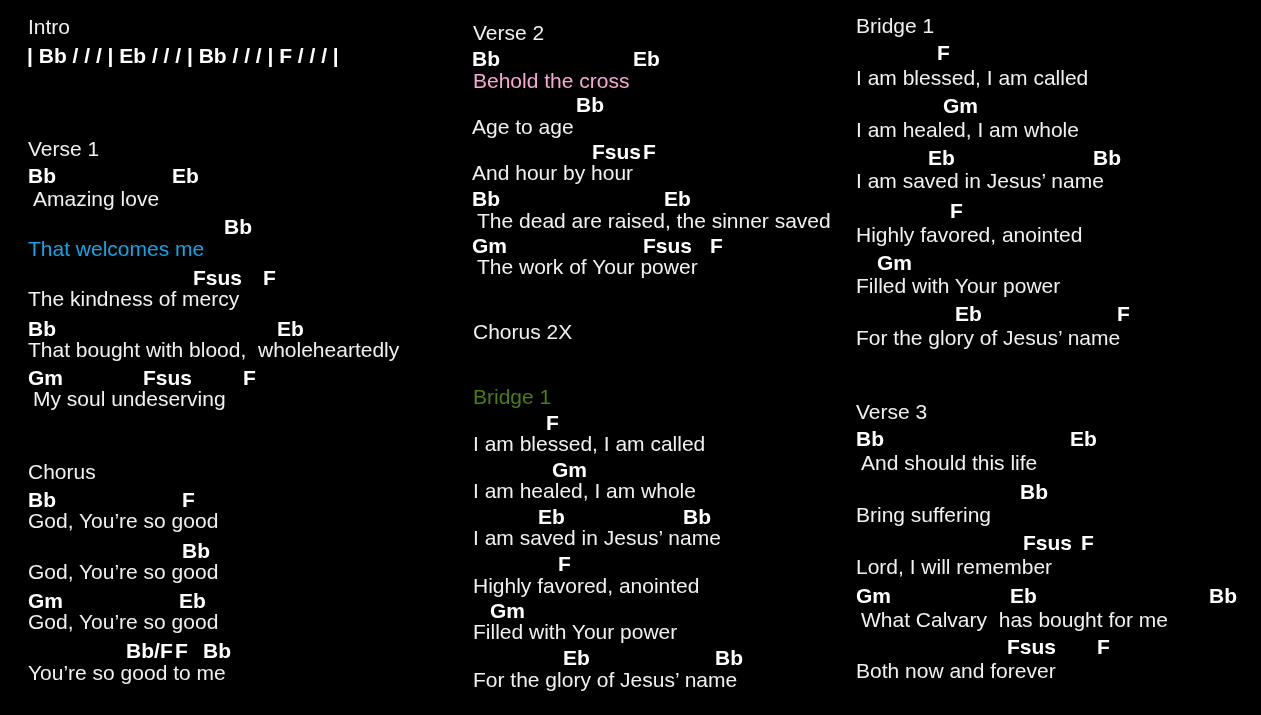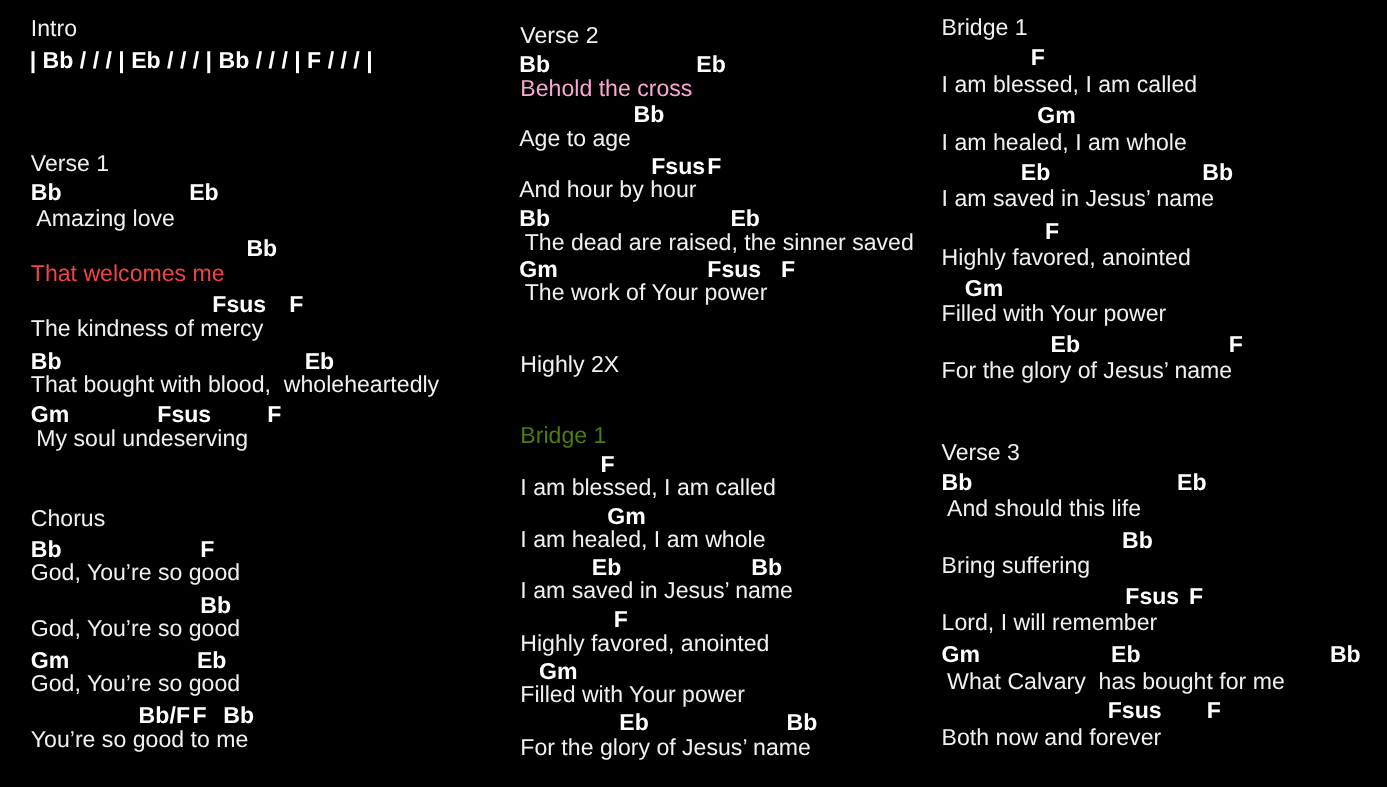--- a/index.html
+++ b/index.html
@@ -45,21 +45,21 @@
 </head>
 <body>
 
 <div class="slide" style="background: rgb(0, 0, 0);">
     <div class="line section" style="top: 14px; left: 28px; color: rgb(240, 240, 240);">Intro</div>
     <div class="line chords" style="top: 43px;"><span class="chord" style="left: 27px; color: rgb(255, 255, 255);">| Bb / / / | Eb / / / | Bb / / / | F / / / |</span></div>
     <div class="line section" style="top: 136px; left: 28px; color: rgb(240, 240, 240);">Verse 1</div>
     <div class="line chords" style="top: 163px;"><span class="chord" style="left: 28px; color: rgb(255, 255, 255);">Bb</span><span class="chord" style="left: 172px; color: rgb(255, 255, 255);">Eb</span></div>
     <div class="line lyric" style="top: 186px; left: 33px; color: rgb(240, 240, 240);">Amazing love</div>
     <div class="line chords" style="top: 214px;"><span class="chord" style="left: 224px; color: rgb(255, 255, 255);">Bb</span></div>
-    <div class="line lyric" style="top: 236px; left: 28px; color: #ef4444;">That welcomes me</div>
+    <div class="line lyric" style="top: 236px; left: 28px; color: #0ea5e9;">That welcomes me</div>
     <div class="line chords" style="top: 265px;"><span class="chord" style="left: 193px; color: rgb(255, 255, 255);">Fsus</span><span class="chord" style="left: 263px; color: rgb(255, 255, 255);">F</span></div>
     <div class="line lyric" style="top: 286px; left: 28px; color: rgb(240, 240, 240);">The kindness of mercy</div>
     <div class="line chords" style="top: 316px;"><span class="chord" style="left: 28px; color: rgb(255, 255, 255);">Bb</span><span class="chord" style="left: 277px; color: rgb(255, 255, 255);">Eb</span></div>
     <div class="line lyric" style="top: 337px; left: 28px; color: rgb(240, 240, 240);">That bought with blood,  wholeheartedly</div>
     <div class="line chords" style="top: 365px;"><span class="chord" style="left: 28px; color: rgb(255, 255, 255);">Gm</span><span class="chord" style="left: 143px; color: rgb(255, 255, 255);">Fsus</span><span class="chord" style="left: 243px; color: rgb(255, 255, 255);">F</span></div>
     <div class="line lyric" style="top: 386px; left: 33px; color: rgb(240, 240, 240);">My soul undeserving</div>
     <div class="line section" style="top: 459px; left: 28px; color: rgb(240, 240, 240);">Chorus</div>
     <div class="line chords" style="top: 487px;"><span class="chord" style="left: 28px; color: rgb(255, 255, 255);">Bb</span><span class="chord" style="left: 182px; color: rgb(255, 255, 255);">F</span></div>
     <div class="line lyric" style="top: 508px; left: 28px; color: rgb(240, 240, 240);">God, You’re so good</div>
     <div class="line chords" style="top: 538px;"><span class="chord" style="left: 182px; color: rgb(255, 255, 255);">Bb</span></div>
@@ -72,21 +72,21 @@
     <div class="line chords" style="top: 46px;"><span class="chord" style="left: 472px; color: rgb(255, 255, 255);">Bb</span><span class="chord" style="left: 633px; color: rgb(255, 255, 255);">Eb</span></div>
     <div class="line lyric" style="top: 68px; left: 473px; color: #f9a8d4;">Behold the cross</div>
     <div class="line chords" style="top: 92px;"><span class="chord" style="left: 576px; color: rgb(255, 255, 255);">Bb</span></div>
     <div class="line lyric" style="top: 114px; left: 472px; color: rgb(240, 240, 240);">Age to age</div>
     <div class="line chords" style="top: 139px;"><span class="chord" style="left: 592px; color: rgb(255, 255, 255);">Fsus</span><span class="chord" style="left: 643px; color: rgb(255, 255, 255);">F</span></div>
     <div class="line lyric" style="top: 160px; left: 472px; color: rgb(240, 240, 240);">And hour by hour</div>
     <div class="line chords" style="top: 186px;"><span class="chord" style="left: 472px; color: rgb(255, 255, 255);">Bb</span><span class="chord" style="left: 664px; color: rgb(255, 255, 255);">Eb</span></div>
     <div class="line lyric" style="top: 208px; left: 477px; color: rgb(240, 240, 240);">The dead are raised, the sinner saved</div>
     <div class="line chords" style="top: 233px;"><span class="chord" style="left: 472px; color: rgb(255, 255, 255);">Gm</span><span class="chord" style="left: 643px; color: rgb(255, 255, 255);">Fsus</span><span class="chord" style="left: 710px; color: rgb(255, 255, 255);">F</span></div>
     <div class="line lyric" style="top: 254px; left: 477px; color: rgb(240, 240, 240);">The work of Your power</div>
-    <div class="line section" style="top: 319px; left: 473px; color: rgb(240, 240, 240);">Highly 2X</div>
+    <div class="line section" style="top: 319px; left: 473px; color: rgb(240, 240, 240);">Chorus 2X</div>
     <div class="line section" style="top: 384px; left: 473px; color: #4d7c0f;">Bridge 1</div>
     <div class="line chords" style="top: 410px;"><span class="chord" style="left: 546px; color: rgb(255, 255, 255);">F</span></div>
     <div class="line lyric" style="top: 431px; left: 473px; color: rgb(240, 240, 240);">I am blessed, I am called</div>
     <div class="line chords" style="top: 457px;"><span class="chord" style="left: 552px; color: rgb(255, 255, 255);">Gm</span></div>
     <div class="line lyric" style="top: 478px; left: 473px; color: rgb(240, 240, 240);">I am healed, I am whole</div>
     <div class="line chords" style="top: 504px;"><span class="chord" style="left: 538px; color: rgb(255, 255, 255);">Eb</span><span class="chord" style="left: 683px; color: rgb(255, 255, 255);">Bb</span></div>
     <div class="line lyric" style="top: 525px; left: 473px; color: rgb(240, 240, 240);">I am saved in Jesus’ name</div>
     <div class="line chords" style="top: 551px;"><span class="chord" style="left: 558px; color: rgb(255, 255, 255);">F</span></div>
     <div class="line lyric" style="top: 573px; left: 473px; color: rgb(240, 240, 240);">Highly favored, anointed</div>
     <div class="line chords" style="top: 598px;"><span class="chord" style="left: 490px; color: rgb(255, 255, 255);">Gm</span></div>

